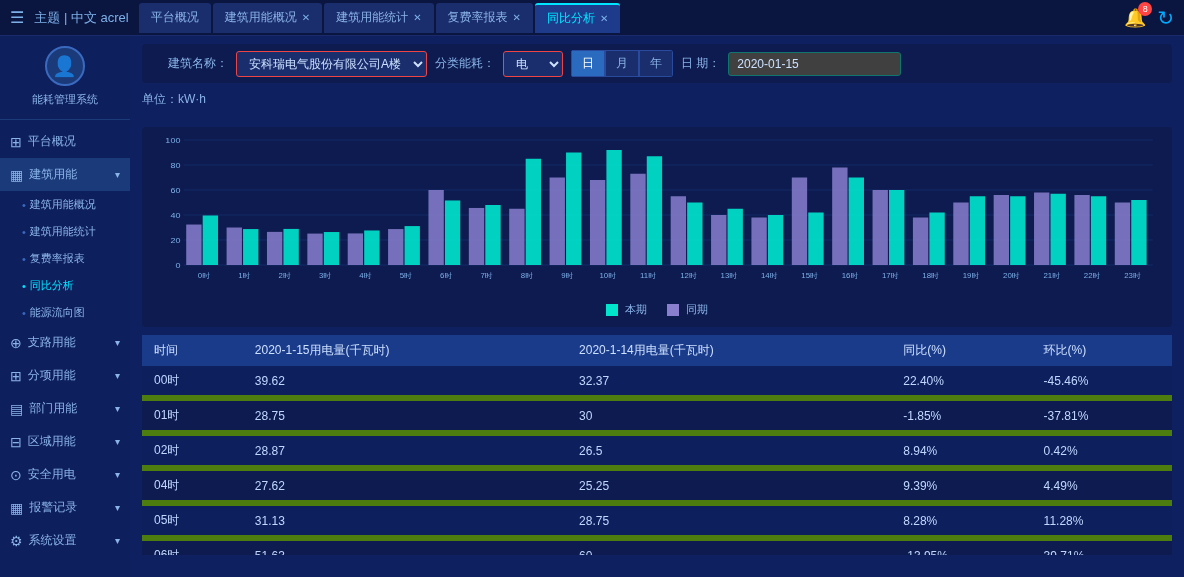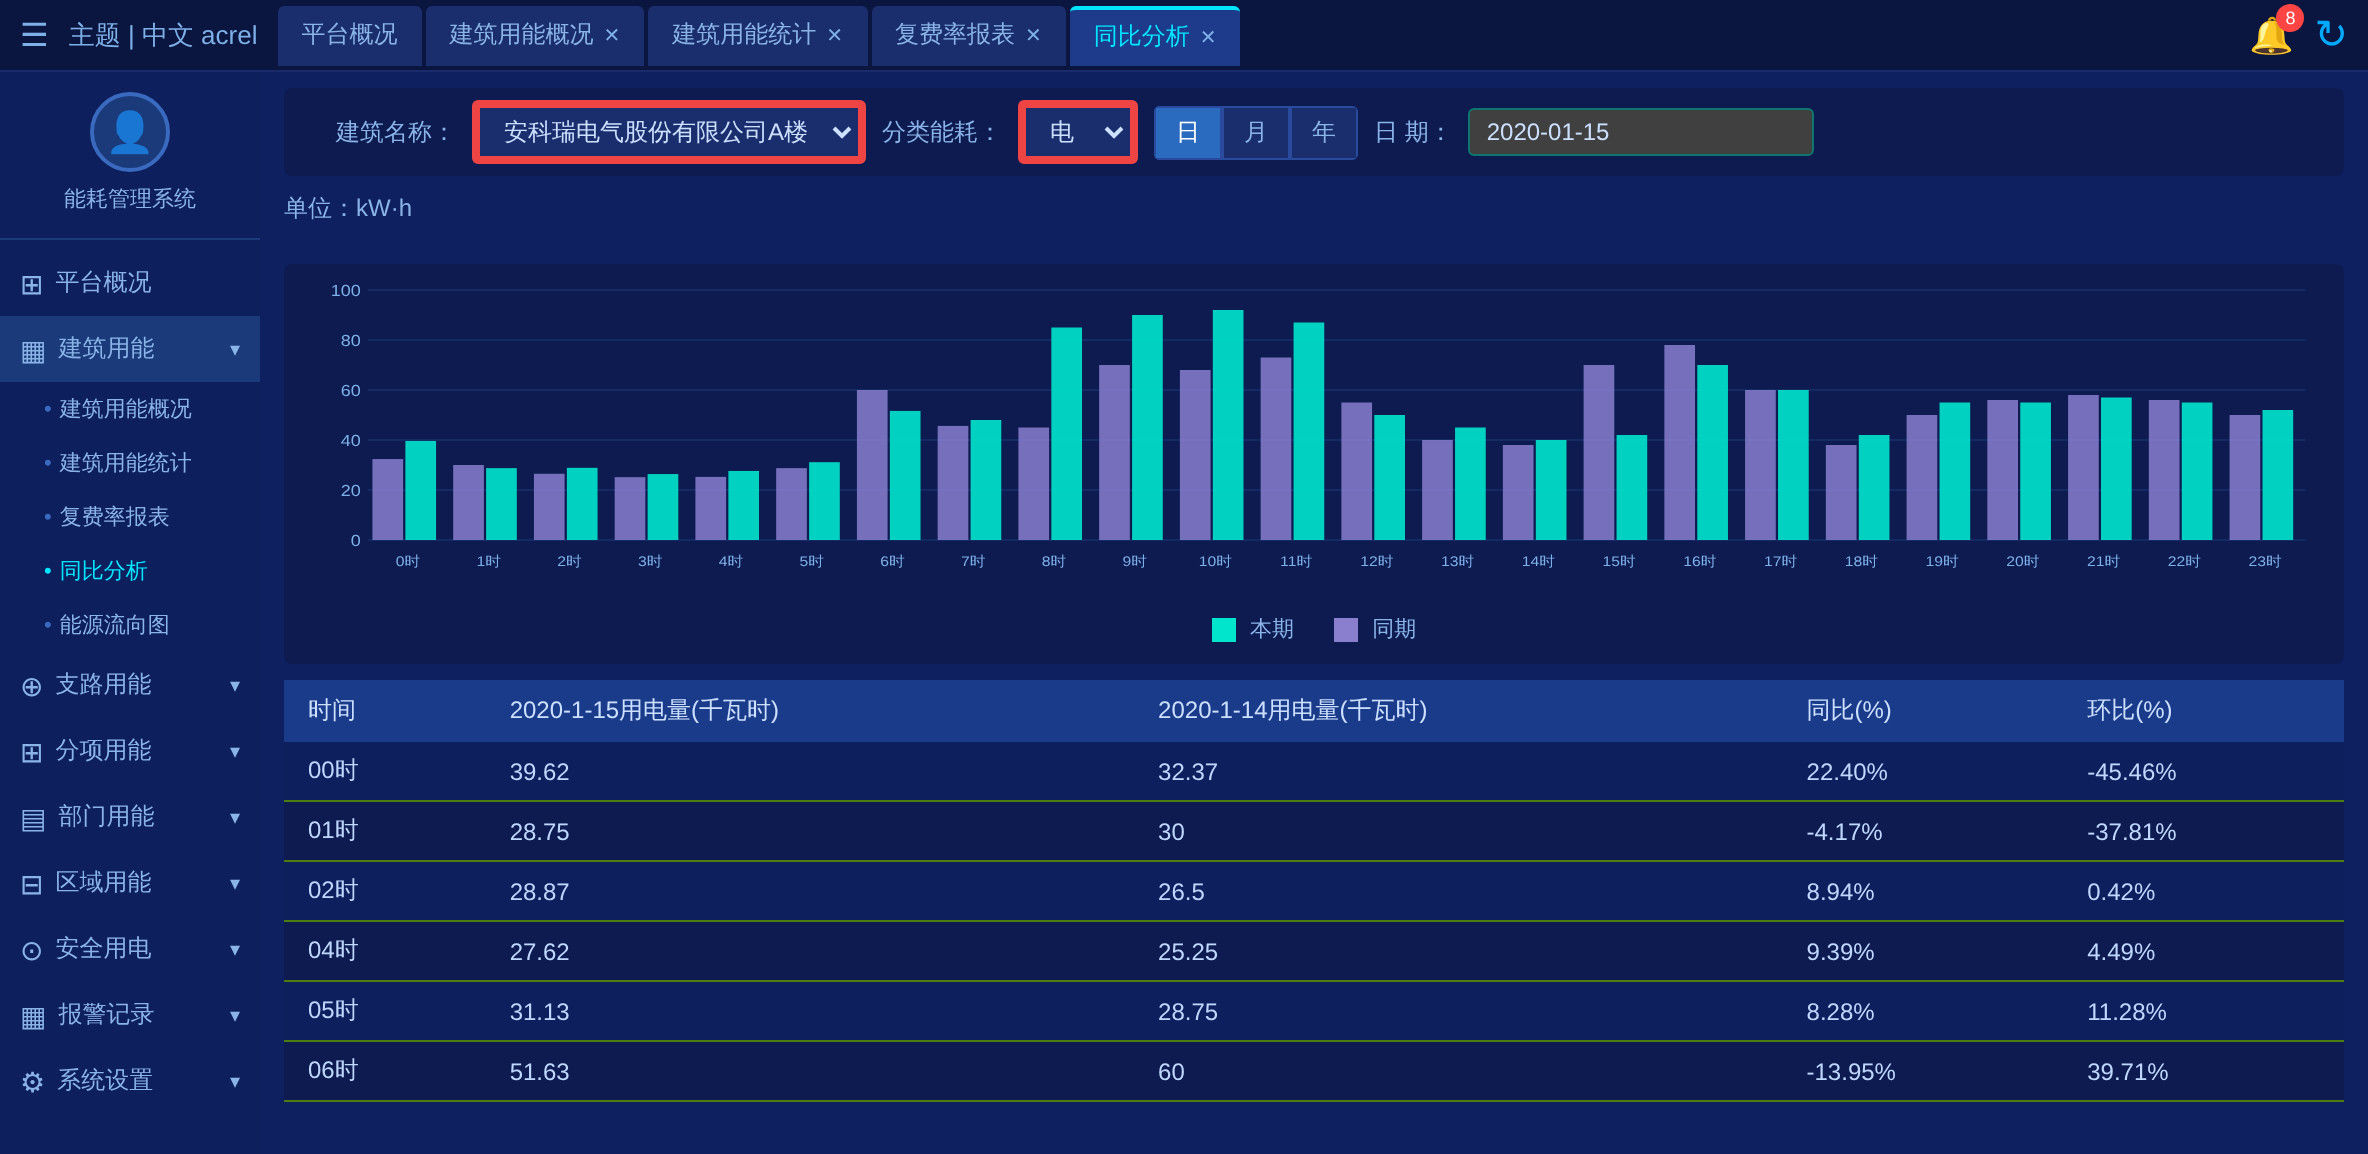--- a/index.html
+++ b/index.html
@@ -169,21 +169,21 @@
       align-items: center;
       gap: 8px;
       margin-bottom: 8px;
       background: #0d1b50;
       padding: 6px 26px;
       border-radius: 4px;
     }
     .filter-label { color: #8ab4e8; font-size: 12px; }
     .filter-select {
       background: #1a2d6d;
-      border: 4px solid #ef4444;
+      border: 1px solid #ef4444;
       color: #cce0ff;
       padding: 4px 8px;
       border-radius: 3px;
       font-size: 12px;
       min-width: 120px;
     }
     .btn-group {
       display: flex;
       border-radius: 3px;
       overflow: hidden;
@@ -250,21 +250,21 @@
     .data-table th {
       background: #1a3a8a;
       color: #cce0ff;
       padding: 7px 12px;
       text-align: left;
       font-weight: normal;
     }
     .data-table td {
       padding: 6px 12px;
       color: #c0d8ff;
-      border-bottom: 1px solid #4d7c0f;
+      border-bottom: 6px solid #4d7c0f;
     }
     .data-table tr:nth-child(odd) td {
       background: #0e1f5e;
     }
     .data-table tr:nth-child(even) td {
       background: #0d1b50;
     }
 
     svg.chart { width: 100%; height: 160px; }
   </style>
@@ -504,21 +504,21 @@
               <td>00时</td>
               <td>39.62</td>
               <td>32.37</td>
               <td>22.40%</td>
               <td>-45.46%</td>
             </tr>
             <tr>
               <td>01时</td>
               <td>28.75</td>
               <td>30</td>
-              <td>-4.17%</td>
+              <td>-1.85%</td>
               <td>-37.81%</td>
             </tr>
             <tr>
               <td>02时</td>
               <td>28.87</td>
               <td>26.5</td>
               <td>8.94%</td>
               <td>0.42%</td>
             </tr>
             <tr>

